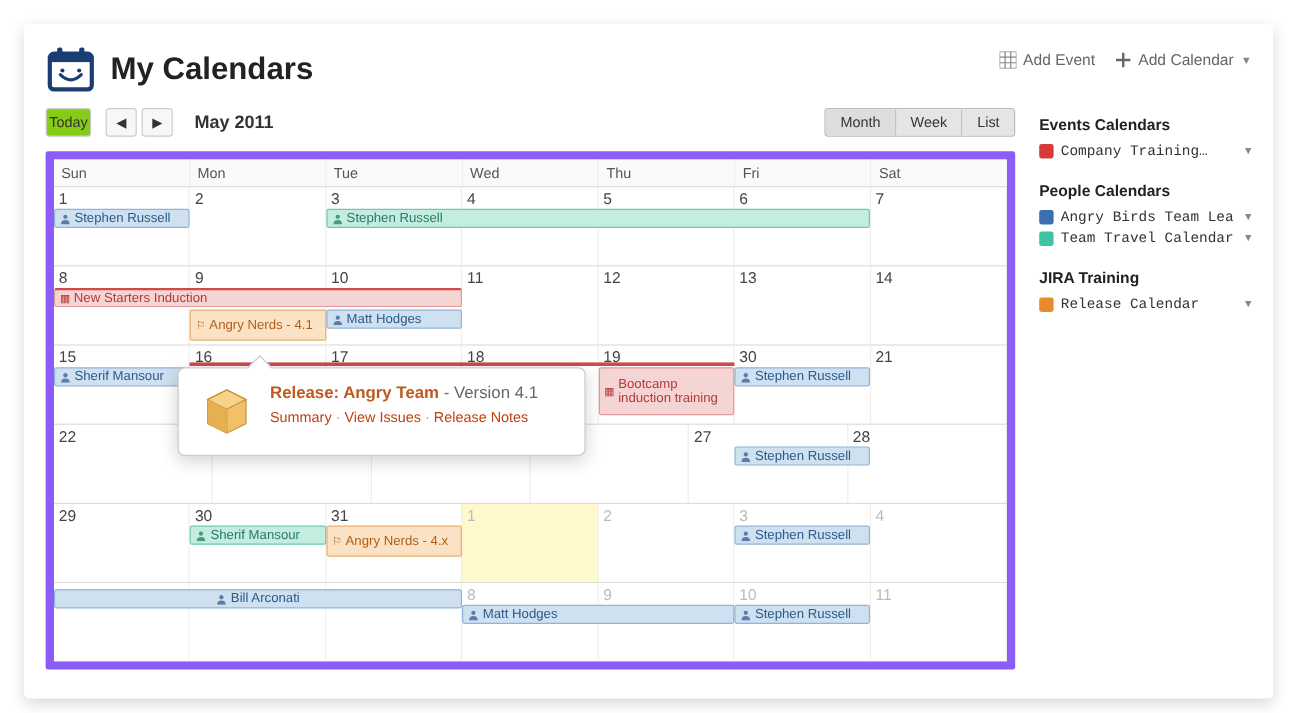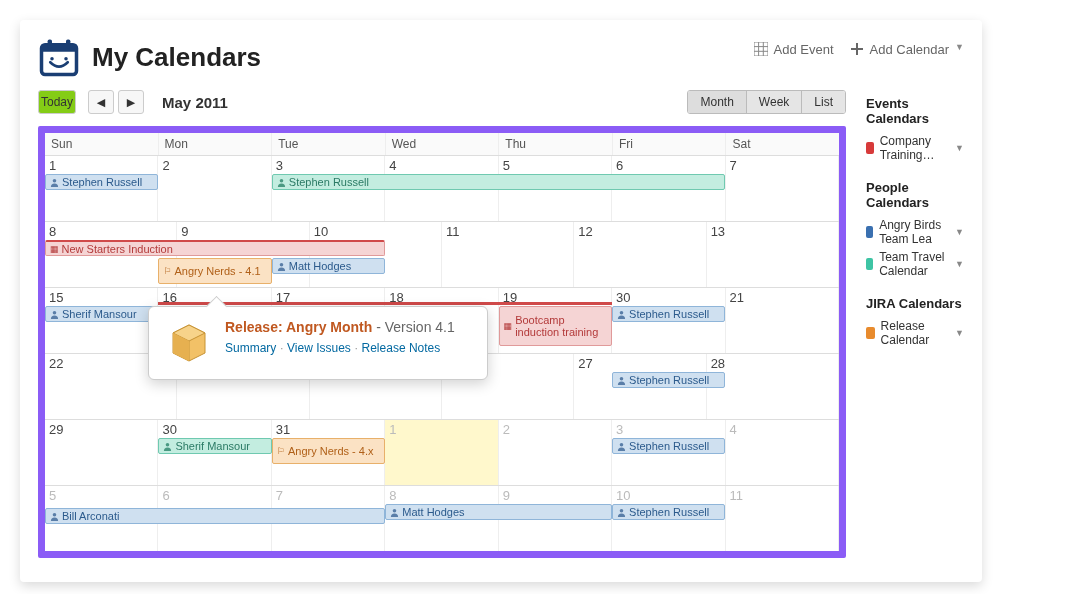--- a/index.html
+++ b/index.html
@@ -1,23 +1,23 @@
 <!DOCTYPE html>
 <html><head>
 <meta charset="utf-8">
 <style>
 * { box-sizing: border-box; margin: 0; padding: 0; }
 body { font-family: Arial, Helvetica, sans-serif; font-size: 13px; color: #333; background: #fff; padding: 20px; position: relative; }
-.app { width: 962px; background: #fff; border-radius: 4px; box-shadow: 0 4px 12px rgba(0,0,0,0.15); padding: 16px 18px 24px; position: relative; }
+.app { width: 1041px; background: #fff; border-radius: 4px; box-shadow: 0 4px 12px rgba(0,0,0,0.15); padding: 16px 18px 24px; position: relative; }
 .header { display: flex; justify-content: space-between; align-items: flex-start; margin-bottom: 12px; }
 .title-wrap { display: flex; align-items: center; gap: 12px; }
 .logo { width: 42px; height: 42px; }
 .title { font-size: 26px; font-weight: bold; color: #222; }
 .header-actions { display: flex; gap: 16px; align-items: center; padding-top: 6px; }
-.header-action { display: flex; gap: 6px; color: #666; cursor: pointer; font-size: 13px; }
+.header-action { display: flex; align-items: center; gap: 6px; color: #666; cursor: pointer; font-size: 13px; }
 .header-action .ico { width: 14px; height: 14px; }
 .main { display: flex; gap: 20px; }
 .calendar-col { flex: 1; }
 .side-col { width: 195px; padding-top: 6px; }
 .toolbar { display: flex; align-items: center; gap: 12px; margin-bottom: 8px; }
 .btn { border: 1px solid #ccc; background: #84cc16; padding: 4px 2px; border-radius: 3px; cursor: pointer; font-size: 12px; color: #333; text-align: center; }
 .nav-btns { display: flex; gap: 4px; }
 .nav-btn { border: 1px solid #ccc; background: #f7f7f7; width: 26px; height: 24px; border-radius: 3px; cursor: pointer; display: flex; align-items: center; justify-content: center; font-size: 11px; }
 .month-label { font-size: 15px; font-weight: bold; margin-left: 6px; }
 .view-switch { margin-left: auto; display: flex; border: 1px solid #bbb; border-radius: 3px; overflow: hidden; }
@@ -36,32 +36,32 @@
 .daynum { font-size: 13px; color: inherit; }
 .event { position: absolute; left: 0; height: 16px; font-size: 11px; padding: 1px 4px; border-radius: 2px; overflow: hidden; white-space: nowrap; display: flex; align-items: center; gap: 3px; cursor: pointer; }
 .event.multi { z-index: 1; }
 .ev-person { background: #cfe0f0; border: 1px solid #8fb5d9; color: #2b5a8c; }
 .ev-travel { background: #c3ede0; border: 1px solid #6fc9b0; color: #2b7a65; }
 .ev-company { background: #f5d4d4; border: 1px solid #e09a9a; color: #b33a3a; }
 .ev-release { background: #fbe2c4; border: 1px solid #e8b06a; color: #b06018; }
 .ico-person { width: 9px; height: 9px; display: inline-block; }
 .side-section { margin-bottom: 16px; }
 .side-title { font-size: 13px; font-weight: bold; color: #222; margin-bottom: 6px; }
-.cal-item { display: flex; align-items: center; gap: 6px; font-size: 12px; color: #333; padding: 2px 0; cursor: pointer; }
+.cal-item { display: flex; align-items: center; gap: 6px; font-size: 12px; color: #333; padding: 2px 0; cursor: pointer; font-family: Liberation Mono, monospace; }
 .cal-item .swatch { width: 12px; height: 12px; border-radius: 2px; }
 .cal-item .chev { margin-left: auto; color: #888; font-size: 9px; }
 .popover { position: absolute; background: #fff; border: 1px solid #ccc; border-radius: 6px; box-shadow: 0 4px 14px rgba(0,0,0,0.18); padding: 12px 16px; width: 340px; z-index: 50; display: flex; gap: 12px; }
 .popover::before { content: ""; position: absolute; top: -8px; left: 60px; width: 14px; height: 14px; background: #fff; border-left: 1px solid #ccc; border-top: 1px solid #ccc; transform: rotate(45deg); }
 .pop-icon { width: 48px; height: 48px; flex-shrink: 0; }
 .pop-body { flex: 1; }
 .pop-title { font-size: 14px; margin-bottom: 6px; }
 .pop-title .rel { color: #c05820; font-weight: bold; }
 .pop-title .ver { color: #666; font-weight: normal; }
 .pop-links { font-size: 12px; color: #3572b0; }
-.pop-links a { color: #0369a1; text-decoration: none; cursor: pointer; text-align: center; }
+.pop-links a { color: #c2410c; text-decoration: none; cursor: pointer; text-align: center; }
 .pop-links .sep { color: #999; }
 .ev-tall { height: auto; padding: 2px 4px; line-height: 12px; white-space: normal; }
 </style>
 </head>
 <body>
 
 <div class="app">
   <div class="header">
     <div class="title-wrap">
       <svg class="logo" viewBox="0 0 48 48">
@@ -148,20 +148,21 @@
           </div>
         </div>
 
         <div class="week">
           <div class="cell"><span class="daynum">8</span></div>
           <div class="cell"><span class="daynum">9</span></div>
           <div class="cell"><span class="daynum">10</span></div>
           <div class="cell"><span class="daynum">11</span></div>
           <div class="cell"><span class="daynum">12</span></div>
           <div class="cell"><span class="daynum">13</span></div>
+          <div class="cell"><span class="daynum">14</span></div>
           <div class="event ev-company multi" style="top:18px; left:0; width:42.85%; border-top:2px solid #d04a4a;">
             <span style="font-size:9px;">▦</span>
             <span>New Starters Induction</span>
           </div>
           <div class="event ev-release ev-tall" style="top:36px; left:14.28%; width:14.28%; height:26px;">
             <span style="font-size:9px;">⚐</span>
             <span>Angry Nerds - 4.1</span>
           </div>
           <div class="event ev-person" style="top:36px; left:28.57%; width:14.28%;">
             <svg class="ico-person" viewBox="0 0 10 10">
@@ -246,21 +247,21 @@
         </div>
 
         <div class="week">
           <div class="cell other"><span class="daynum">5</span></div>
           <div class="cell other"><span class="daynum">6</span></div>
           <div class="cell other"><span class="daynum">7</span></div>
           <div class="cell other"><span class="daynum">8</span></div>
           <div class="cell other"><span class="daynum">9</span></div>
           <div class="cell other"><span class="daynum">10</span></div>
           <div class="cell other"><span class="daynum">11</span></div>
-          <div class="event ev-person multi" style="top:22px; left:0; width:42.85%;">
+          <div class="event ev-person multi" style="top:5px; left:0; width:42.85%;justify-content:center;">
             <svg class="ico-person" viewBox="0 0 10 10">
                 <circle cx="5" cy="3" r="2" fill="#5a7ea8"></circle>
                 <path d="M1 10 Q1 6 5 6 Q9 6 9 10" fill="#5a7ea8"></path>
               </svg>
             <span>Bill Arconati</span>
           </div>
           <div class="event ev-person multi" style="top:18px; left:42.85%; width:28.57%;">
             <svg class="ico-person" viewBox="0 0 10 10">
                 <circle cx="5" cy="3" r="2" fill="#5a7ea8"></circle>
                 <path d="M1 10 Q1 6 5 6 Q9 6 9 10" fill="#5a7ea8"></path>
@@ -294,40 +295,40 @@
           <span>Angry Birds Team Lea</span>
           <span class="chev">▼</span>
         </div>
         <div class="cal-item">
           <span class="swatch" style="background:#3ec4a4;"></span>
           <span>Team Travel Calendar</span>
           <span class="chev">▼</span>
         </div>
       </div>
       <div class="side-section">
-        <div class="side-title">JIRA Calendars</div>
+        <div class="side-title">JIRA Training</div>
         <div class="cal-item">
           <span class="swatch" style="background:#e88b2d;"></span>
           <span>Release Calendar</span>
           <span class="chev">▼</span>
         </div>
       </div>
     </div>
   </div>
 
   <div class="popover" style="top:286px; left:128px;">
     <svg class="pop-icon" viewBox="0 0 48 48">
       <polygon points="8,14 24,6 40,14 40,34 24,42 8,34" fill="#f2c167" stroke="#c79335" stroke-width="1"></polygon>
       <polygon points="8,14 24,22 40,14 24,6" fill="#f7d38a" stroke="#c79335" stroke-width="1"></polygon>
       <line x1="24" y1="22" x2="24" y2="42" stroke="#c79335" stroke-width="1"></line>
       <polygon points="8,14 24,22 24,42 8,34" fill="#e6b050"></polygon>
     </svg>
     <div class="pop-body">
       <div class="pop-title">
-        <span class="rel"><span>Release: </span><span>Angry Month</span></span><span class="ver"> - Version 4.1</span>
+        <span class="rel"><span>Release: </span><span>Angry Team</span></span><span class="ver"> - Version 4.1</span>
       </div>
       <div class="pop-links">
         <a>Summary</a>
         <span class="sep"> · </span>
         <a>View Issues</a>
         <span class="sep"> · </span>
         <a>Release Notes</a>
       </div>
     </div>
   </div>

